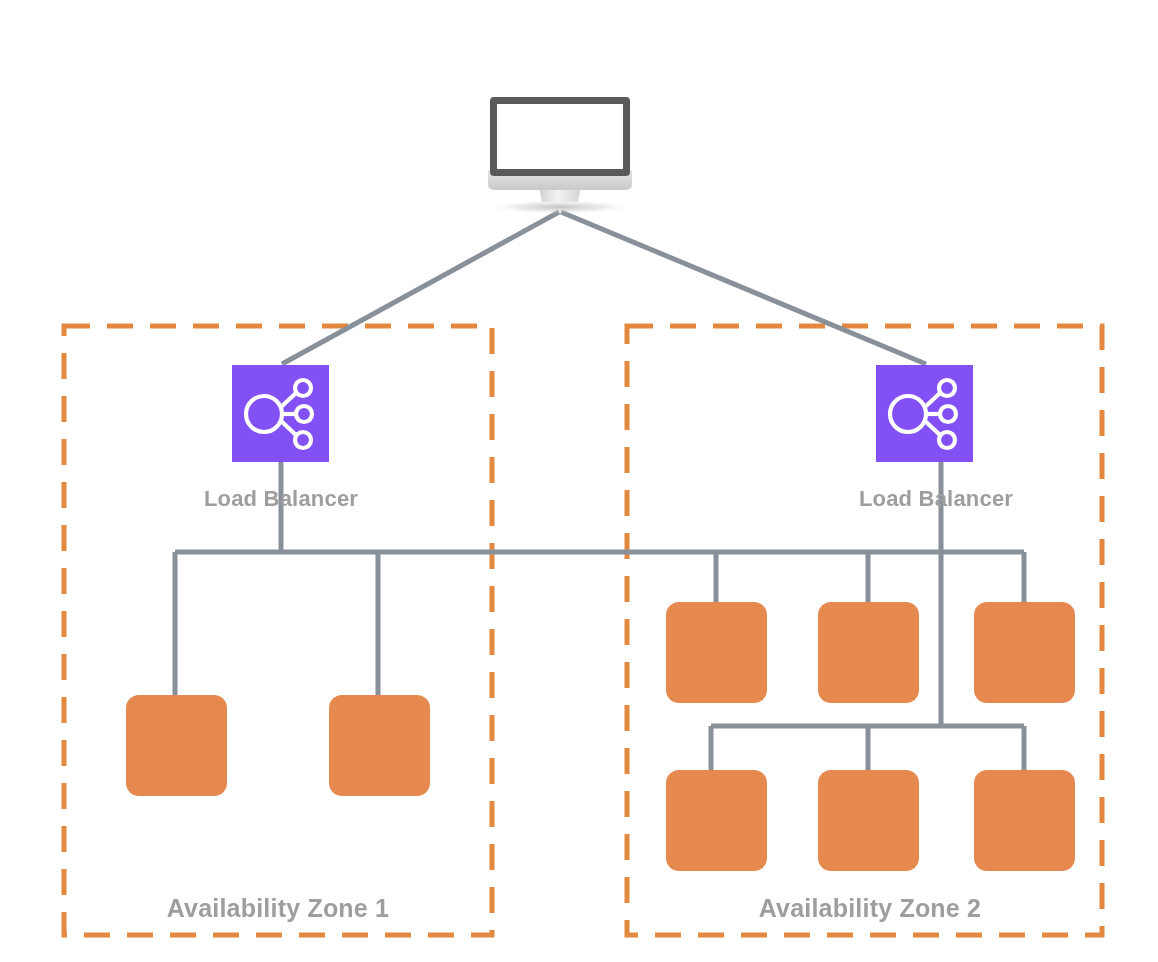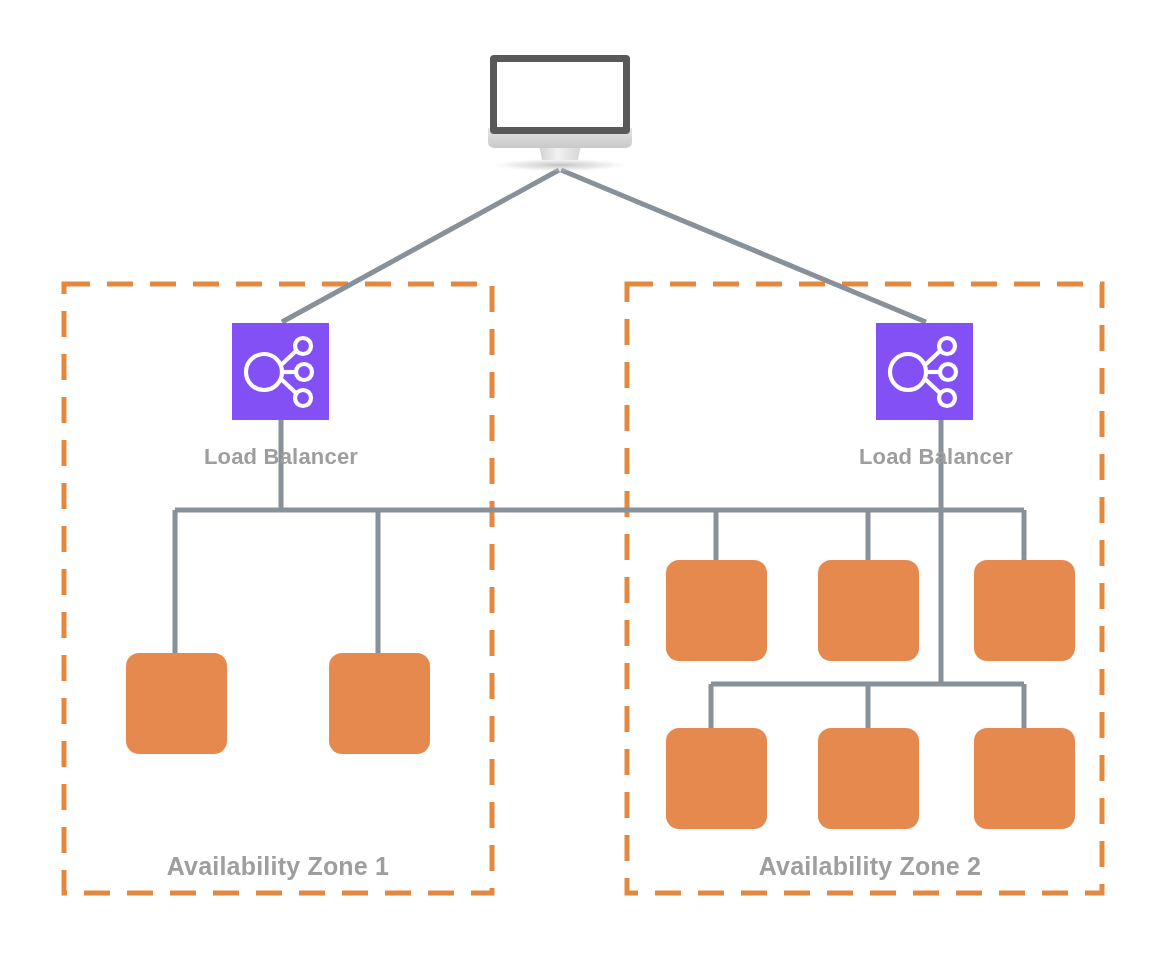--- a/index.html
+++ b/index.html
@@ -10,20 +10,21 @@
   body {
     width: 1158px;
     height: 962px;
     font-family: "Liberation Sans", sans-serif;
     overflow: hidden;
   }
   #diagram-root {
     position: relative;
     width: 1158px;
     height: 732px;
+    margin-top: 42px;
   }
   svg.canvas {
     display: block;
     width: 1158px;
     height: 962px;
   }
   .zone-label-text {
     font-family: "Liberation Sans", sans-serif;
     font-size: 25px;
     font-weight: bold;

